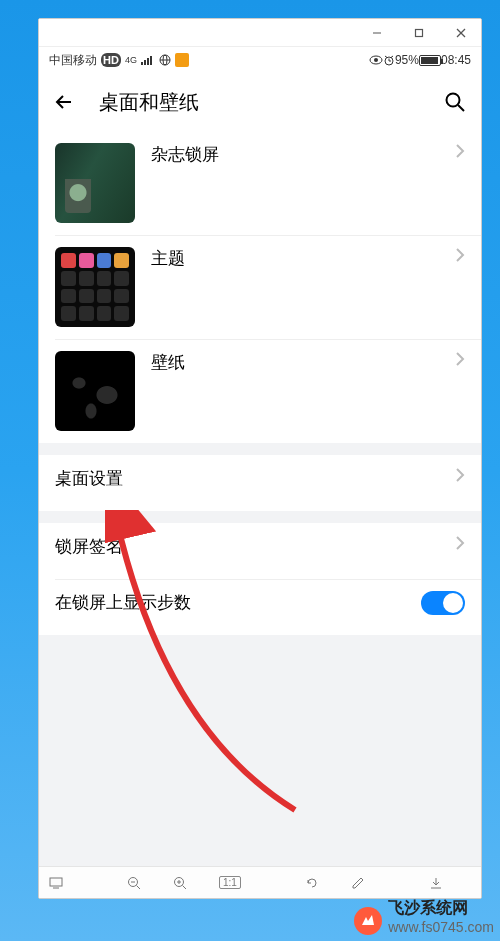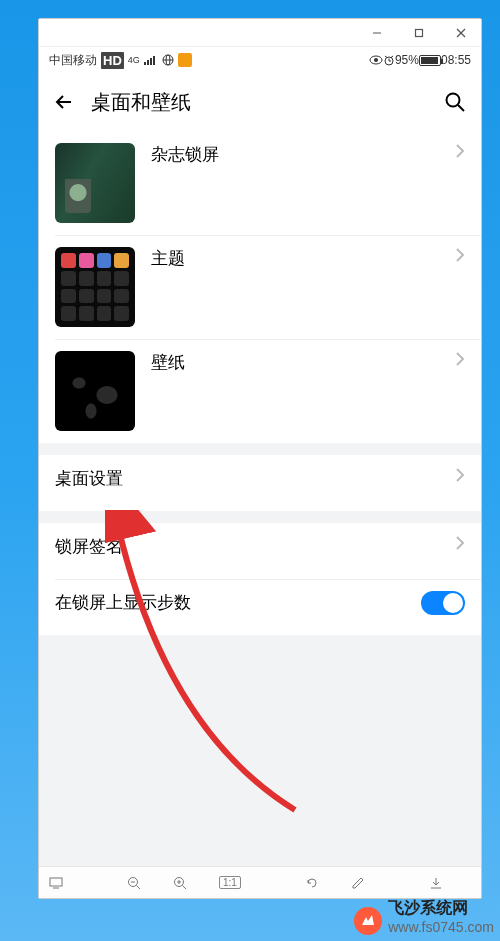--- a/index.html
+++ b/index.html
@@ -56,39 +56,39 @@
     height: 26px;
     background: #fff;
     display: flex;
     align-items: center;
     padding: 0 10px;
     font-size: 12px;
     color: #333;
   }
   .status-left { display: flex; align-items: center; gap: 4px; }
   .hd-badge {
-    background: #444; color: #fff; font-size: 13px; padding: 1px 2px; border-radius: 1px;
+    background: #444; color: #fff; font-size: 11px; padding: 1px 2px; border-radius: 6px;
     font-weight: bold;
   }
   .sig-text { font-size: 9px; }
   .orange-badge { width:14px; height:14px; background:#f39c12; border-radius:2px; }
   .status-right { margin-left: auto; display: flex; align-items: center; }
   .battery-body {
     width: 22px; height: 11px; border: 1px solid #333; border-radius: 2px;
     position: relative; padding: 1px;
   }
   .battery-fill { width: 95%; height: 100%; background: #333; }
   .battery-tip { position:absolute; right:-3px; top:3px; width:2px; height:5px; background:#333; }
   .page-header {
     background: #fff;
     height: 58px;
     display: flex;
     align-items: center;
     padding: 0 14px;
-    gap: 14px;
+    gap: 22px;
   }
   .back-arrow { width: 24px; height: 24px; display:flex; align-items:center; cursor:pointer; }
   .page-title { font-size: 20px; font-weight: 500; color: #000; flex:1; }
   .search-icon { width: 24px; height: 24px; display:flex; align-items:center; justify-content:center; cursor:pointer; }
   .group { background: #fff; margin-top: 12px; }
   .group:first-of-type { margin-top: 0; }
   .row {
     display: flex;
     padding: 12px 16px;
     min-height: 56px;
@@ -207,21 +207,21 @@
             <line x1="6" y1="7" x2="6" y2="4.5" stroke="#333" stroke-width="1"></line>
             <line x1="6" y1="7" x2="8" y2="7" stroke="#333" stroke-width="1"></line>
             <line x1="2" y1="2" x2="4" y2="3.5" stroke="#333" stroke-width="1"></line>
             <line x1="10" y1="2" x2="8" y2="3.5" stroke="#333" stroke-width="1"></line>
           </svg>
         <span>95%</span>
         <div class="battery-body">
             <div class="battery-fill"></div>
             <div class="battery-tip"></div>
           </div>
-        <span>08:55</span>
+        <span>08:45</span>
       </div>
     </div>
 
     <div class="page-header">
       <div class="back-arrow">
         <svg width="22" height="22" viewBox="0 0 22 22">
             <line x1="4" y1="11" x2="18" y2="11" stroke="#000" stroke-width="2"></line>
             <polyline points="10,5 4,11 10,17" fill="none" stroke="#000" stroke-width="2"></polyline>
           </svg>
       </div>

